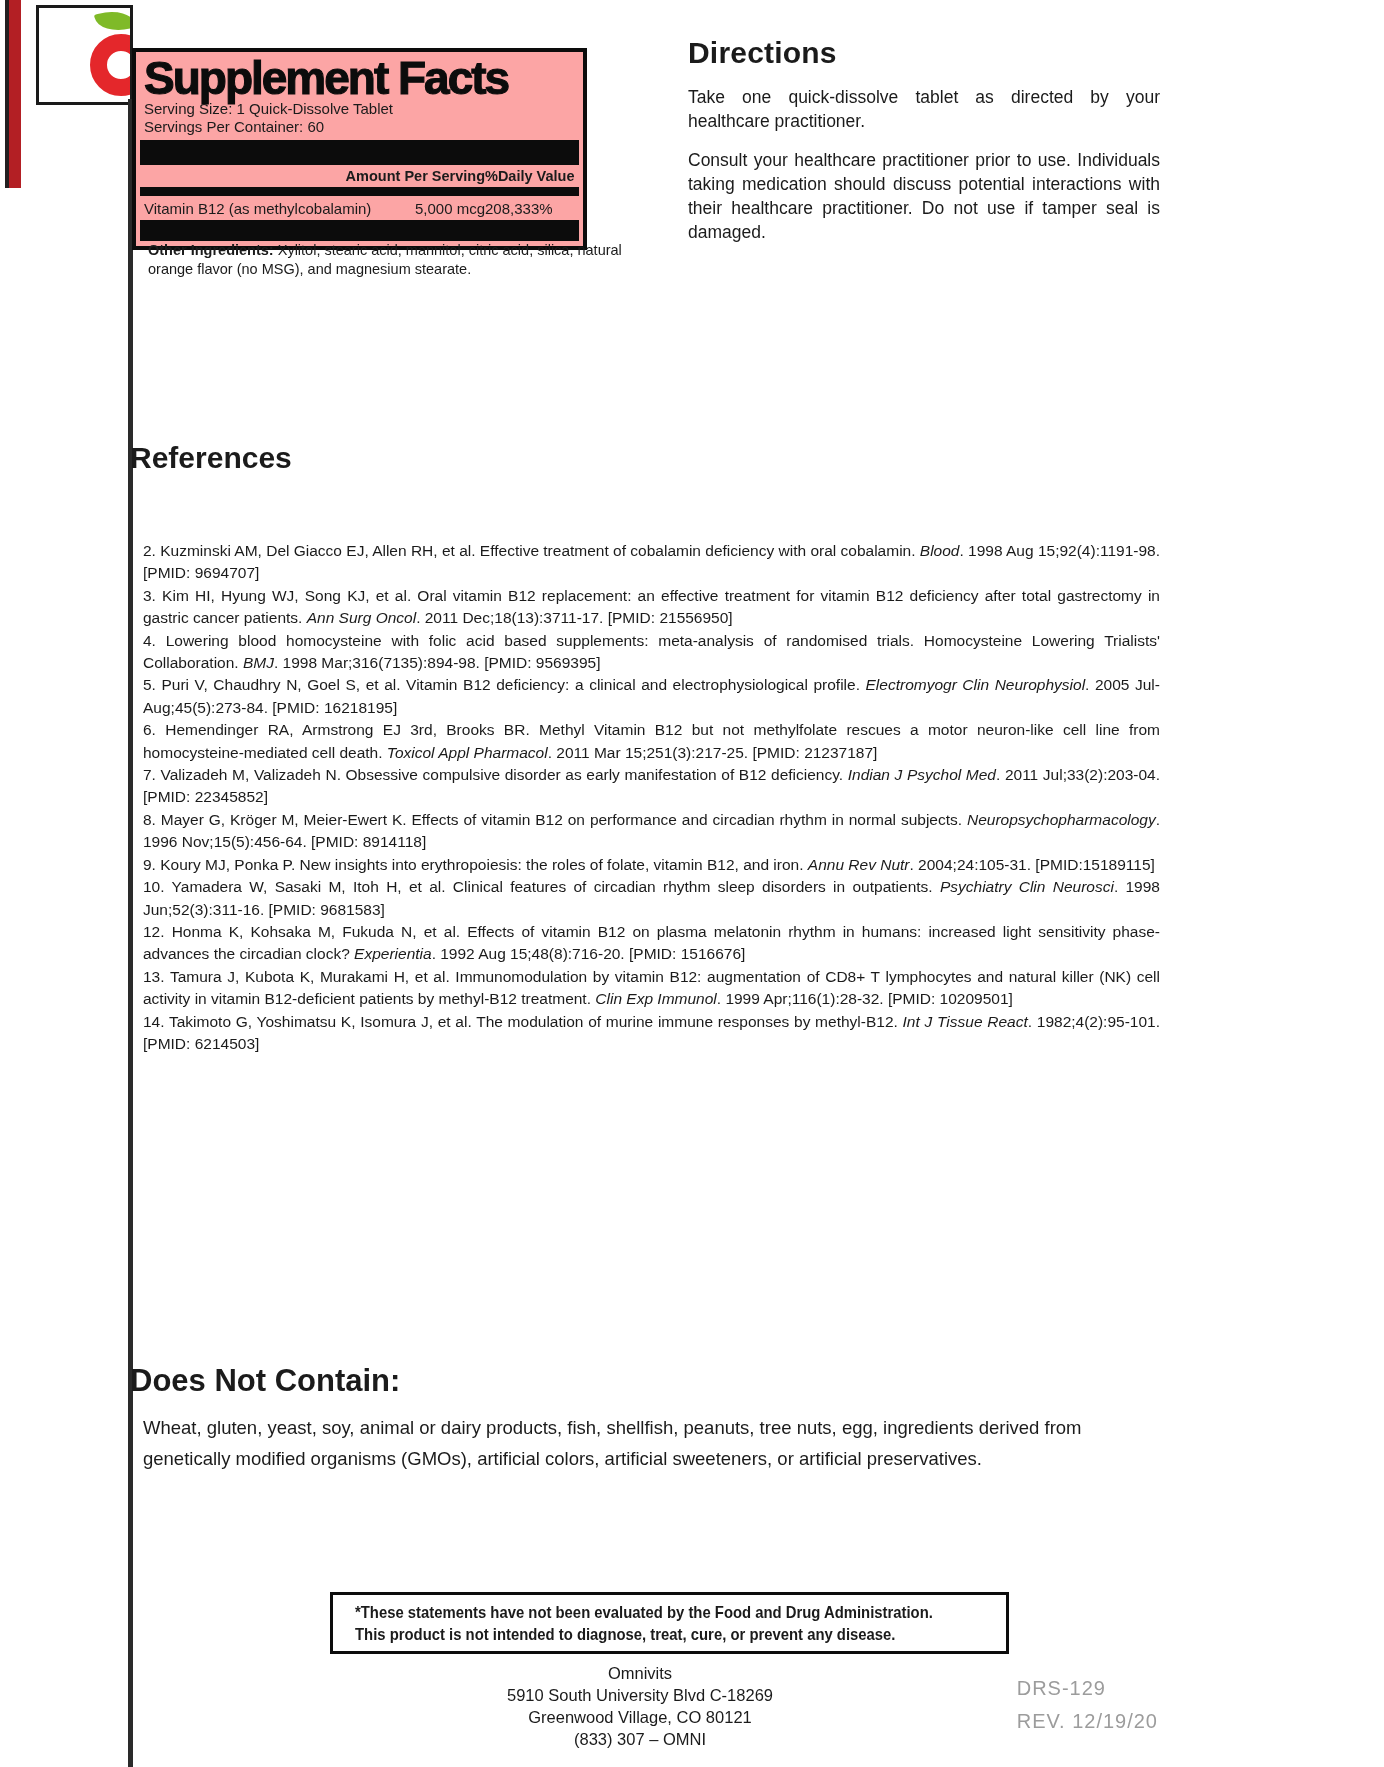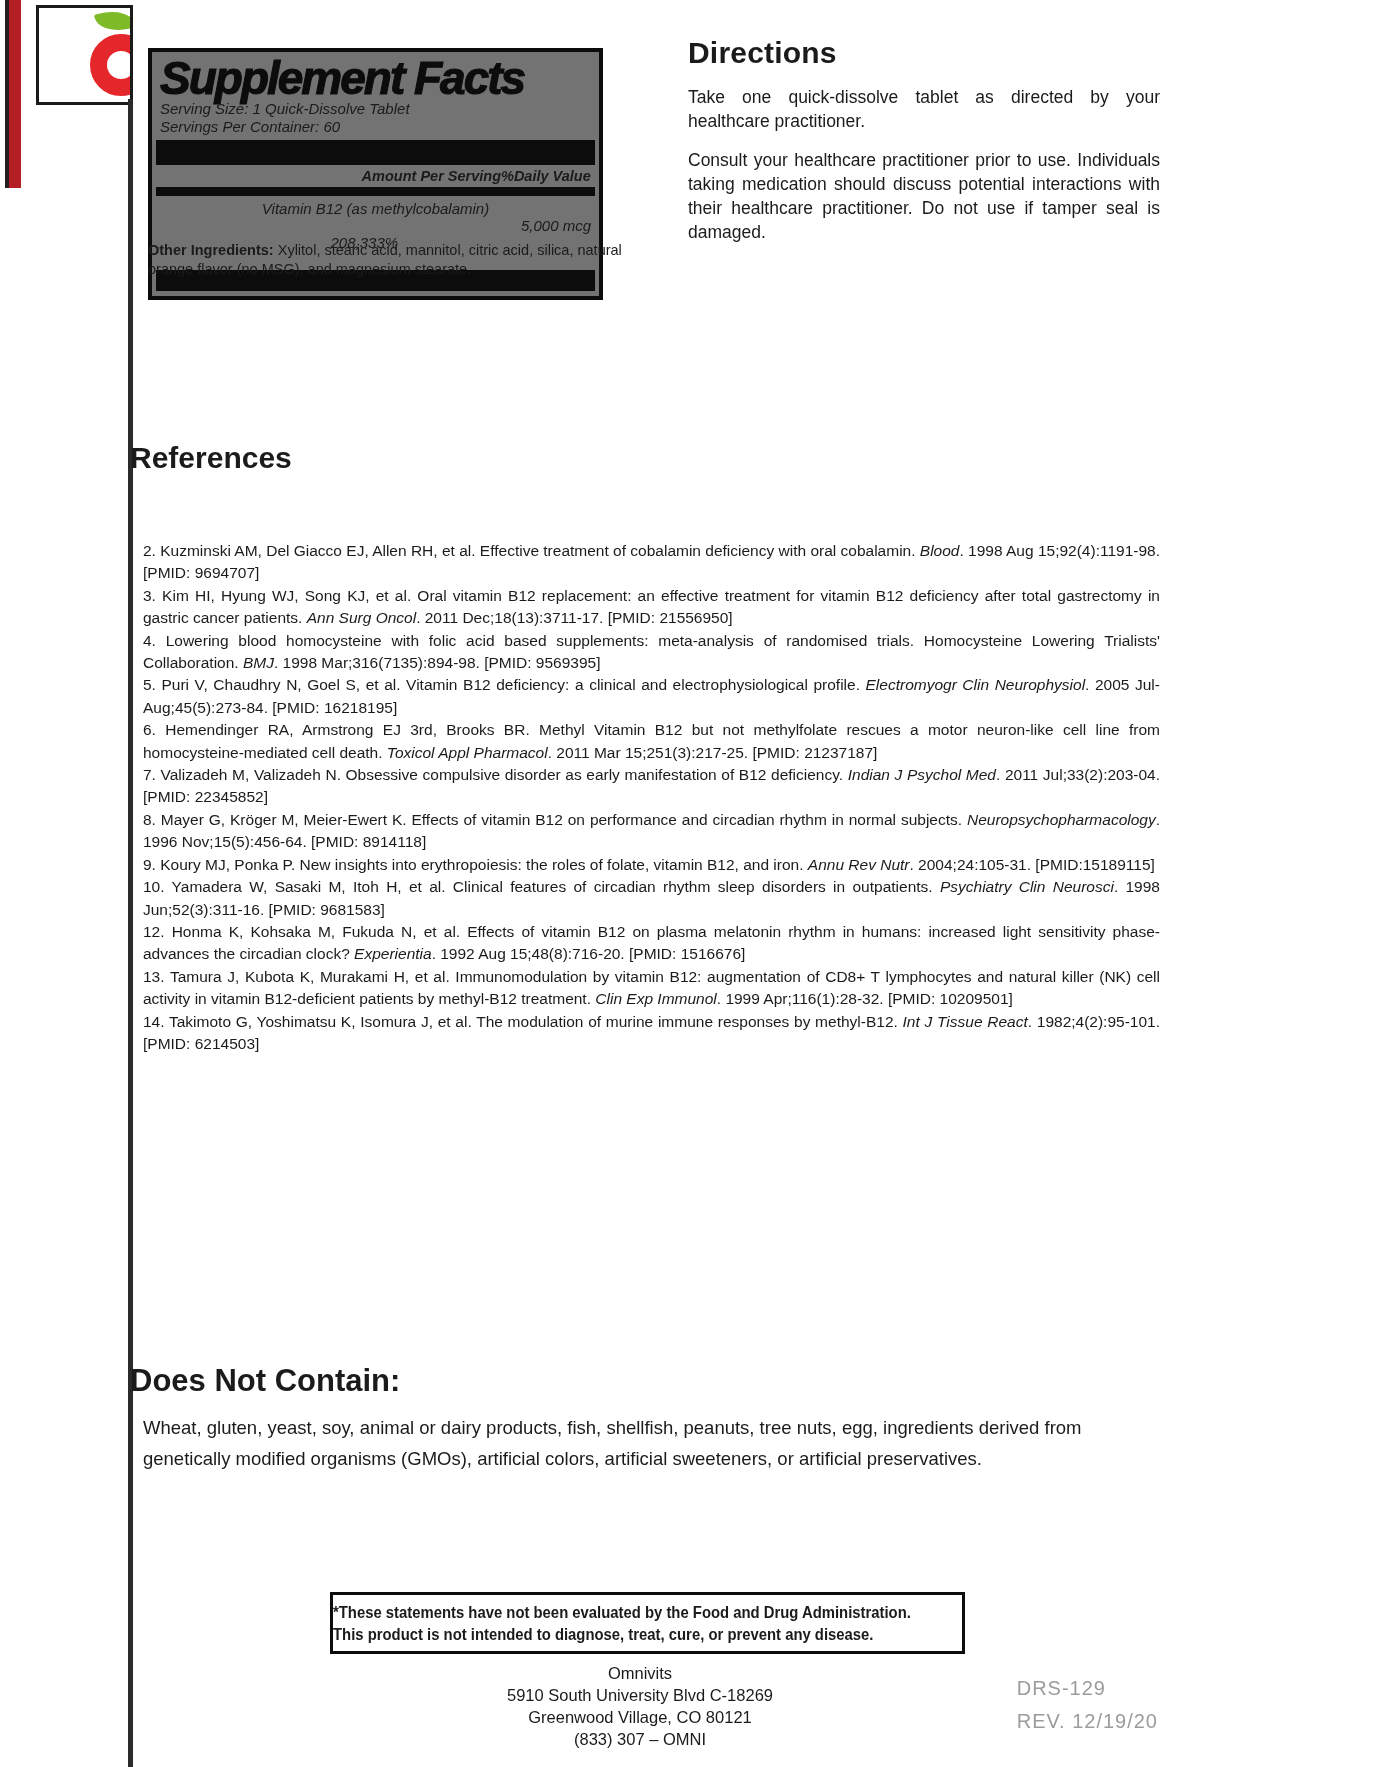--- a/index.html
+++ b/index.html
@@ -13,28 +13,28 @@
 
   
   #logo-box{left:36px;top:5px;width:91px;height:94px;border:3px solid #1a1a1a;background:#fff;overflow:hidden;}
   #apple-body{position:absolute;top:26px;right:-22px;width:28px;height:28px;border:17px solid #e4272b;border-radius:50%;}
   #apple-leaf{position:absolute;top:2px;right:-4px;width:38px;height:22px;background:#7fba28;border-radius:8% 95% 15% 95%;transform:rotate(-14deg);}
 
   
   #v-rule{left:128px;top:99px;width:5px;height:1668px;background:#2a2a2a;}
 
   
-  #sf-box{left:148px;top:48px;width:431px;border:4px solid #0c0c0c;background:#737373;padding:4px 8px 0 8px;font-style:italic;}
+  #sf-box{left:132px;top:48px;width:431px;border:4px solid #0c0c0c;background:#fca5a5;padding:4px 8px 0 8px;}
   #sf-title{font-size:46px;font-weight:bold;letter-spacing:-2px;line-height:44px;white-space:nowrap;color:#0c0c0c;-webkit-text-stroke:1.1px #0c0c0c;}
   .sf-line{font-size:15px;line-height:18px;color:#1b1b1b;}
   .sf-bar{background:#0c0c0c;margin-left:-4px;margin-right:-4px;}
   #sf-bar1{height:25px;margin-top:4px;}
   #sf-head{display:flex;align-items:center;font-weight:bold;font-size:14.5px;padding:3px 0;}
   #sf-bar2{height:9px;}
-  .sf-row{display:flex;align-items:center;font-size:15px;padding:4px 0 19px 0;flex-direction:column;}
+  .sf-row{display:flex;align-items:center;font-size:15px;padding:4px 0 3px 0;}
   .sf-row .nm{flex:1;}
   .col-amt{margin-left:auto;text-align:right;}
   .col-dv{width:90px;text-align:left;}
   #sf-bar3{height:21px;margin-bottom:5px;}
 
   #other-ing{left:148px;top:241px;width:508px;font-size:14.5px;line-height:19px;}
   #other-ing b{font-weight:bold;}
 
   
   #directions{left:688px;top:36px;width:472px;}
@@ -44,21 +44,21 @@
   
   #refs-title{left:130px;top:441px;font-size:30px;font-weight:bold;}
   #refs-list{left:143px;top:540px;width:1017px;}
   .ref{font-size:15.5px;line-height:22.4px;text-align:justify;margin:0;}
 
   
   #dnc-title{left:130px;top:1363px;font-size:31px;font-weight:bold;}
   #dnc-text{left:143px;top:1412px;width:1022px;font-size:18.5px;line-height:31px;}
 
   
-  #disc-box{left:330px;top:1592px;width:629px;border:3px solid #0c0c0c;padding:6px 0;}
+  #disc-box{left:330px;top:1592px;width:629px;border:3px solid #0c0c0c;padding:6px 22px;}
   .disc-line{font-size:16.5px;font-weight:bold;line-height:22px;white-space:nowrap;transform:scaleX(0.9);transform-origin:left center;}
 
   
   #footer-center{left:400px;top:1662px;width:480px;text-align:center;font-size:16.5px;line-height:22px;}
   #footer-right{right:226px;top:1672px;text-align:left;color:#9c9c9c;font-size:20px;letter-spacing:1px;line-height:33px;}
 </style>
 </head>
 <body>
 
 <div id="page">

